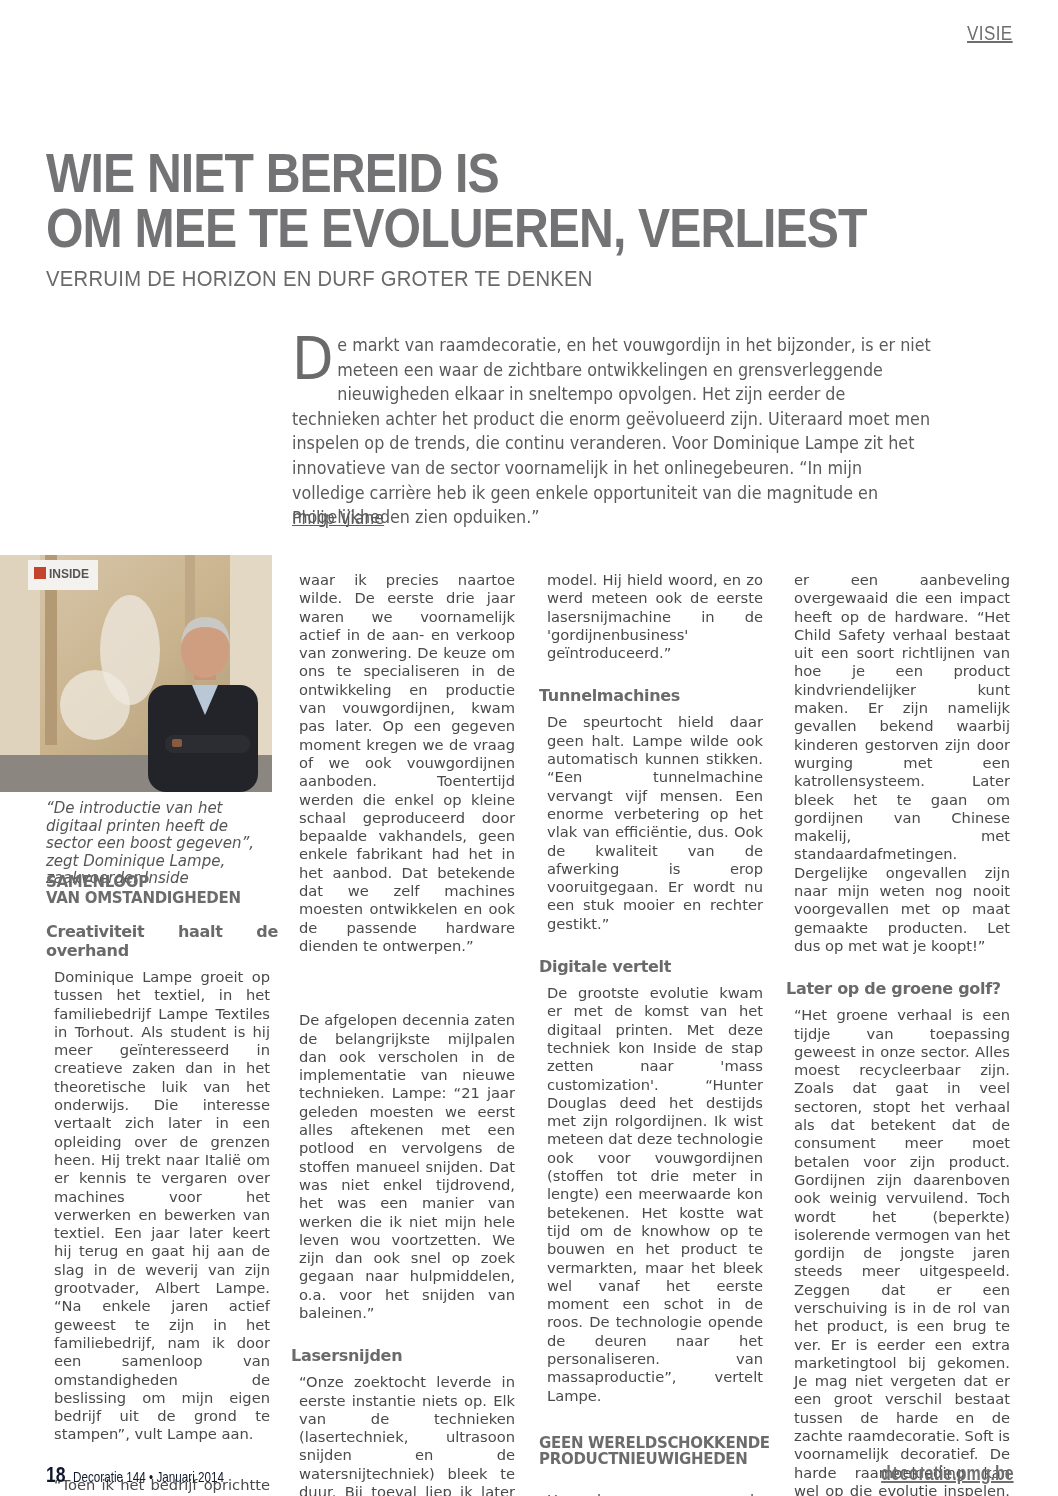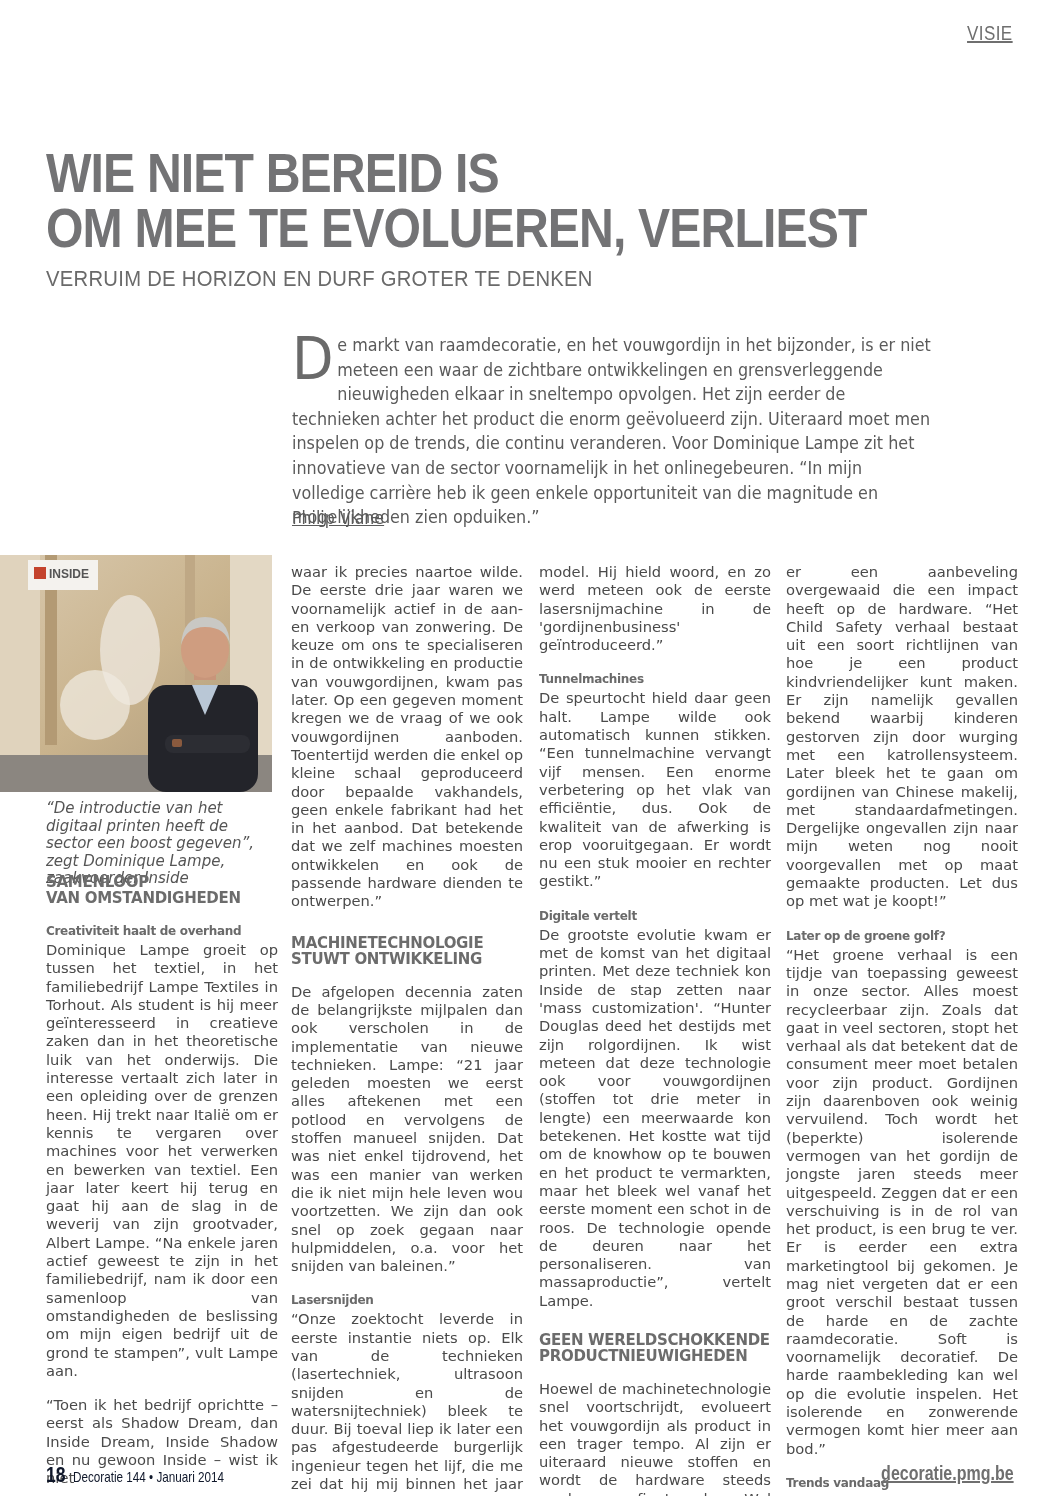--- a/index.html
+++ b/index.html
@@ -11,23 +11,23 @@
          font-size:56px; line-height:55px; color:#737375; letter-spacing:-1px; transform:scaleX(0.86); transform-origin:left; white-space:nowrap; }
   .subtitle { position:absolute; left:46px; top:266px; margin:0; font-family:"Liberation Sans", sans-serif; font-weight:normal;
          font-size:22px; color:#6a6a6a; letter-spacing:0.3px; transform:scaleX(0.92); transform-origin:left; white-space:nowrap; }
   .intro { position:absolute; left:292px; top:333px; width:640px; font-size:17.2px; line-height:24.6px; color:#5a5a5a;
          font-family:"DejaVu Sans", sans-serif; transform:scaleX(0.93); transform-origin:left; width:690px; }
   .dropcap { float:left; font-size:58px; line-height:48px; margin:2px 4px 0 0; color:#6a6a6a; font-family:"DejaVu Sans", sans-serif; }
   .author { position:absolute; left:292px; top:508px; font-size:17px; color:#5a5a5a; text-decoration:underline; transform:scaleX(0.93); transform-origin:left; }
   .photo { position:absolute; left:0; top:555px; width:272px; height:237px; overflow:hidden; background:#84cc16; }
   .caption { position:absolute; left:46px; top:800px; width:230px; font-size:15px; line-height:17.5px; font-style:italic; color:#555; }
   .col { position:absolute; top:563px; width:232px; font-size:14.7px; line-height:18.3px; color:#4a4a4a; text-align:justify; }
-  .col p { margin:0; }
+  .col p { margin:8px; }
   .col h2 { margin:0; font-size:15px; line-height:16px; font-weight:bold; color:#6c6c6c; letter-spacing:-0.3px; text-transform:uppercase; }
-  .col h3 { margin:0; font-size:12px; line-height:19px; font-weight:bold; color:#6a6a6a; letter-spacing:-0.3px; }
+  .col h3 { margin:0; font-size:16px; line-height:19px; font-weight:bold; color:#6a6a6a; letter-spacing:-0.3px; }
   .gap { height:16px; }
   .c1 { left:46px; top:874px; }
   .c2 { left:291px; }
   .c3 { left:539px; }
   .c4 { left:786px; }
   .footer-left { position:absolute; left:46px; top:1462px; font-family:"Liberation Sans", sans-serif; color:#0f172a; white-space:nowrap; }
   .footer-left .pg { font-size:22px; font-weight:bold; transform:scaleX(0.8); display:inline-block; transform-origin:left; }
   .footer-left .iss { font-size:15px; display:inline-block; transform:scaleX(0.78); transform-origin:left; margin-left:-2px; }
   .footer-right { position:absolute; right:44px; top:1462px; font-family:"Liberation Sans", sans-serif; font-size:20px; font-weight:bold;
          color:#6f6f6f; text-decoration:underline; transform:scaleX(0.8); transform-origin:right; }
@@ -88,21 +88,20 @@
   <div class="gap"></div>
   <h3>Creativiteit haalt de overhand</h3>
   <p>Dominique Lampe groeit op tussen het textiel, in het familiebedrijf Lampe Textiles in Torhout. Als student is hij meer geïnteresseerd in creatieve zaken dan in het theoretische luik van het onderwijs. Die interesse vertaalt zich later in een opleiding over de grenzen heen. Hij trekt naar Italië om er kennis te vergaren over machines voor het verwerken en bewerken van textiel. Een jaar later keert hij terug en gaat hij aan de slag in de weverij van zijn grootvader, Albert Lampe. “Na enkele jaren actief geweest te zijn in het familiebedrijf, nam ik door een samenloop van omstandigheden de beslissing om mijn eigen bedrijf uit de grond te stampen”, vult Lampe aan.</p>
   <div class="gap"></div>
   <p>“Toen ik het bedrijf oprichtte – eerst als Shadow Dream, dan Inside Dream, Inside Shadow en nu gewoon Inside – wist ik niet</p>
 </div>
 
 <div class="col c2">
   <p>waar ik precies naartoe wilde. De eerste drie jaar waren we voornamelijk actief in de aan- en verkoop van zonwering. De keuze om ons te specialiseren in de ontwikkeling en productie van vouwgordijnen, kwam pas later. Op een gegeven moment kregen we de vraag of we ook vouwgordijnen aanboden. Toentertijd werden die enkel op kleine schaal geproduceerd door bepaalde vakhandels, geen enkele fabrikant had het in het aanbod. Dat betekende dat we zelf machines moesten ontwikkelen en ook de passende hardware dienden te ontwerpen.”</p>
   <div class="gap" style="height:24px"></div>
-  <h2><span>MACHINETECHNOLOGIE</span><br><span>STUWT ONTWIKKELING</span></h2>
   <div class="gap"></div>
   <p>De afgelopen decennia zaten de belangrijkste mijlpalen dan ook verscholen in de implementatie van nieuwe technieken. Lampe: “21 jaar geleden moesten we eerst alles aftekenen met een potlood en vervolgens de stoffen manueel snijden. Dat was niet enkel tijdrovend, het was een manier van werken die ik niet mijn hele leven wou voortzetten. We zijn dan ook snel op zoek gegaan naar hulpmiddelen, o.a. voor het snijden van baleinen.”</p>
   <div class="gap"></div>
   <h3>Lasersnijden</h3>
   <p>“Onze zoektocht leverde in eerste instantie niets op. Elk van de technieken (lasertechniek, ultrasoon snijden en de watersnijtechniek) bleek te duur. Bij toeval liep ik later een pas afgestudeerde burgerlijk ingenieur tegen het lijf, die me zei dat hij mij binnen het jaar een lasersnijmachine kon leveren tegen een fractie van de prijs van een nieuw, bestaand</p>
 </div>
 
 <div class="col c3">
   <p>model. Hij hield woord, en zo werd meteen ook de eerste lasersnijmachine in de 'gordijnenbusiness' geïntroduceerd.”</p>
   <div class="gap"></div>

